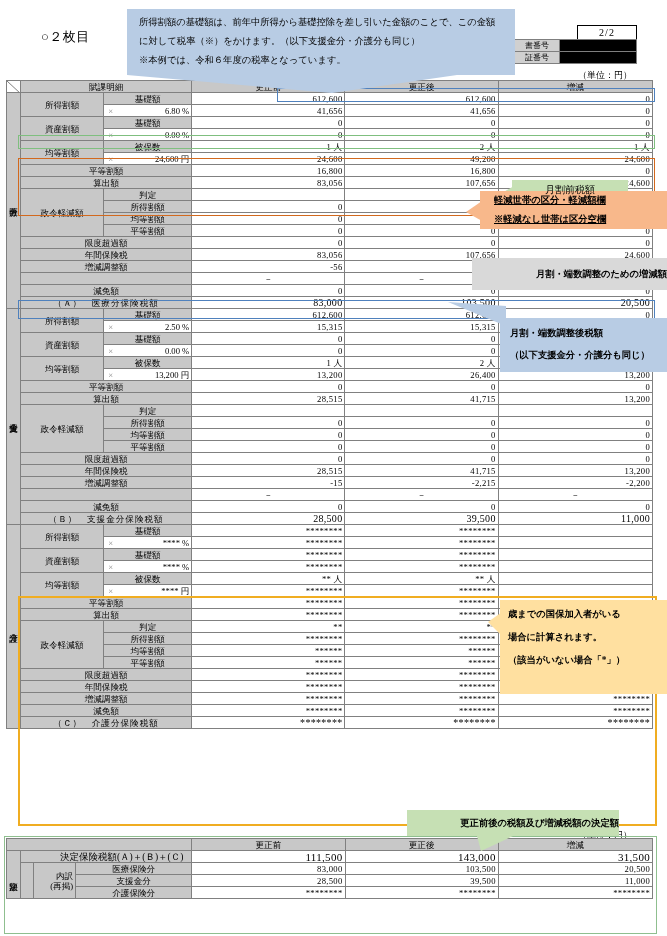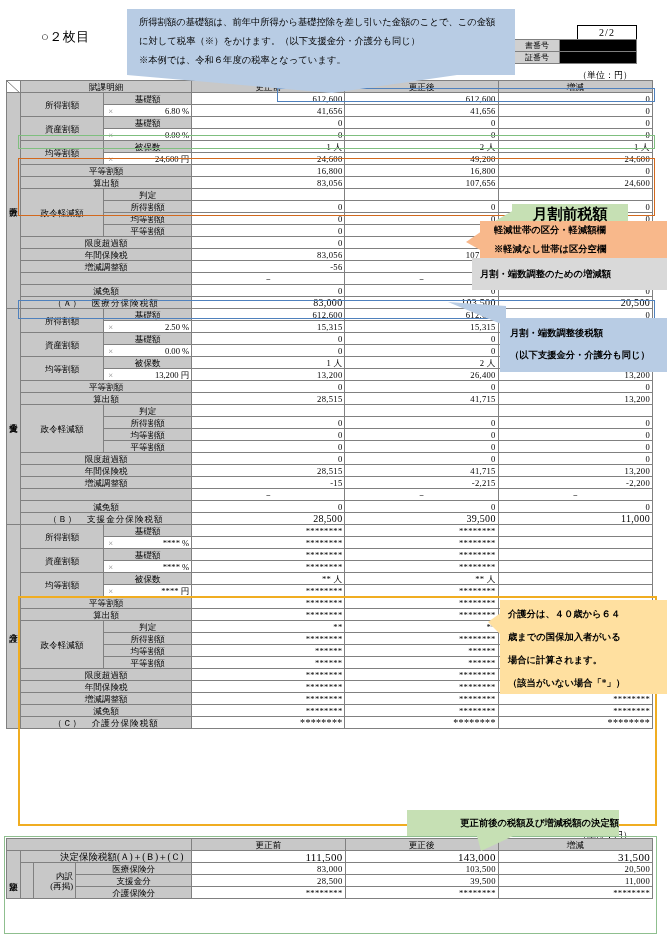--- a/index.html
+++ b/index.html
@@ -148,41 +148,42 @@
     font-size:9.3px;line-height:19px;
   }
   .co-top .tail{
     position:absolute;left:0;top:66px;width:340px;height:18px;
     overflow:visible;
   }
 
   .co-green1{
     left:512px;top:180px;width:116px;height:20px;
     background:#c6e0b4;
-    font-size:15px;line-height:20px;text-align:center;
-    font-weight:bold;
-    margin-top:24px;
+    font-size:10px;line-height:20px;text-align:center;
+    font-weight:normal;
   }
   .co-green1 .tail{position:absolute;left:-22px;top:6px;}
 
   .co-orange{
-    left:480px;top:221px;width:187px;height:38px;
+    left:480px;top:191px;width:187px;height:38px;
     background:#f8b88b;
     font-size:9.3px;line-height:19px;
     padding:0 6px 0 14px;box-sizing:border-box;
     font-weight:bold;
+    text-decoration:underline;
   }
   .co-orange .tail{position:absolute;left:-14px;top:10px;}
 
   .co-gray{
     left:472px;top:258px;width:195px;height:32px;
     background:#d9d9d9;
     font-size:9.3px;line-height:32px;
-    padding-left:8px;box-sizing:border-box;
+    box-sizing:border-box;
     font-weight:bold;
+    text-align:right;
   }
 
   .co-blue2{
     left:500px;top:318px;width:167px;height:54px;
     background:#b8cce4;
     font-size:9.3px;line-height:22px;
     padding:4px 6px 0 10px;box-sizing:border-box;
     font-weight:bold;
   }
   .co-blue2 .tail{position:absolute;left:-52px;top:-18px;}
@@ -694,21 +695,20 @@
       <div>月割・端数調整後税額</div>
       <div>（以下支援金分・介護分も同じ）</div>
     </div>
   </div>
 
   <div class="callout co-yellow">
     <svg class="tail" width="14" height="26">
       <polygon points="14,0 14,24 0,10" fill="#ffe0a0"></polygon>
     </svg>
     <div class="body">
-      <div>介護分は、４０歳から６４</div>
       <div>歳までの国保加入者がいる</div>
       <div>場合に計算されます。</div>
       <div>（該当がいない場合「*」）</div>
     </div>
   </div>
 
   <div class="callout co-green2">
     <svg class="tail" width="40" height="16">
       <polygon points="0,0 36,0 4,15" fill="#c6e0b4"></polygon>
     </svg>

